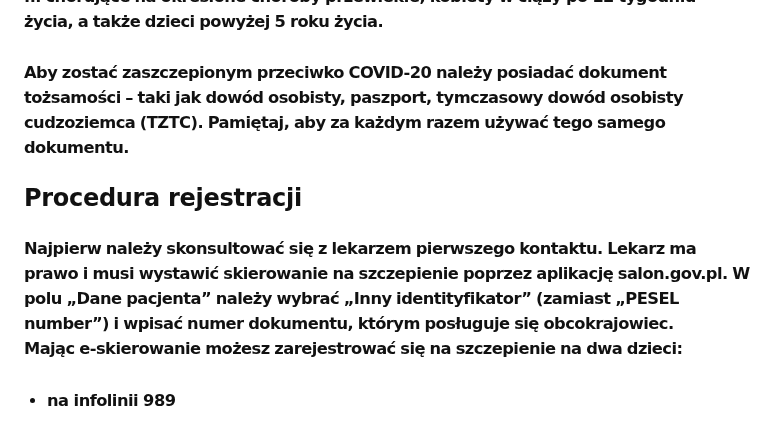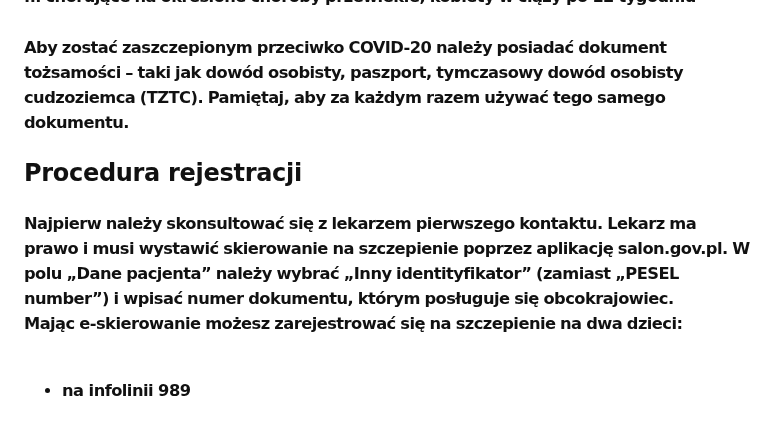--- a/index.html
+++ b/index.html
@@ -29,35 +29,36 @@
     .gap-sm { height: 26px; }
     .gap-md { height: 21px; }
     h2 {
       margin: 0;
       font-size: 24px;
       font-weight: bold;
       line-height: 34px;
       letter-spacing: -0.3px;
     }
     ul {
-      margin: 16px;
+      margin: 1px;
       padding-left: 22px;
       font-size: 16.3px;
       font-weight: bold;
       line-height: 25px;
       letter-spacing: -0.55px;
     }
     li { margin: 0; }
   </style>
 </head>
 <body>
 
 <div class="page">
   <p>
     <span>... chorujące na określone choroby przewlekłe, kobiety w ciąży po 12 tygodniu</span><br>
+    <span>życia, a także dzieci powyżej 5 roku życia.</span>
   </p>
   <div class="gap-sm"></div>
   <p>Aby zostać zaszczepionym przeciwko COVID-20 należy posiadać dokument tożsamości – taki jak dowód osobisty, paszport, tymczasowy dowód osobisty cudzoziemca (TZTC). Pamiętaj, aby za każdym razem używać tego samego dokumentu.</p>
   <div class="gap-md"></div>
   <h2>Procedura rejestracji</h2>
   <div class="gap-md"></div>
   <p>Najpierw należy skonsultować się z lekarzem pierwszego kontaktu. Lekarz ma prawo i musi wystawić skierowanie na szczepienie poprzez aplikację salon.gov.pl. W polu „Dane pacjenta” należy wybrać „Inny identityfikator” (zamiast „PESEL number”) i wpisać numer dokumentu, którym posługuje się obcokrajowiec.</p>
   <p>Mając e-skierowanie możesz zarejestrować się na szczepienie na dwa dzieci:</p>
   <div class="gap-sm"></div>
   <ul>

